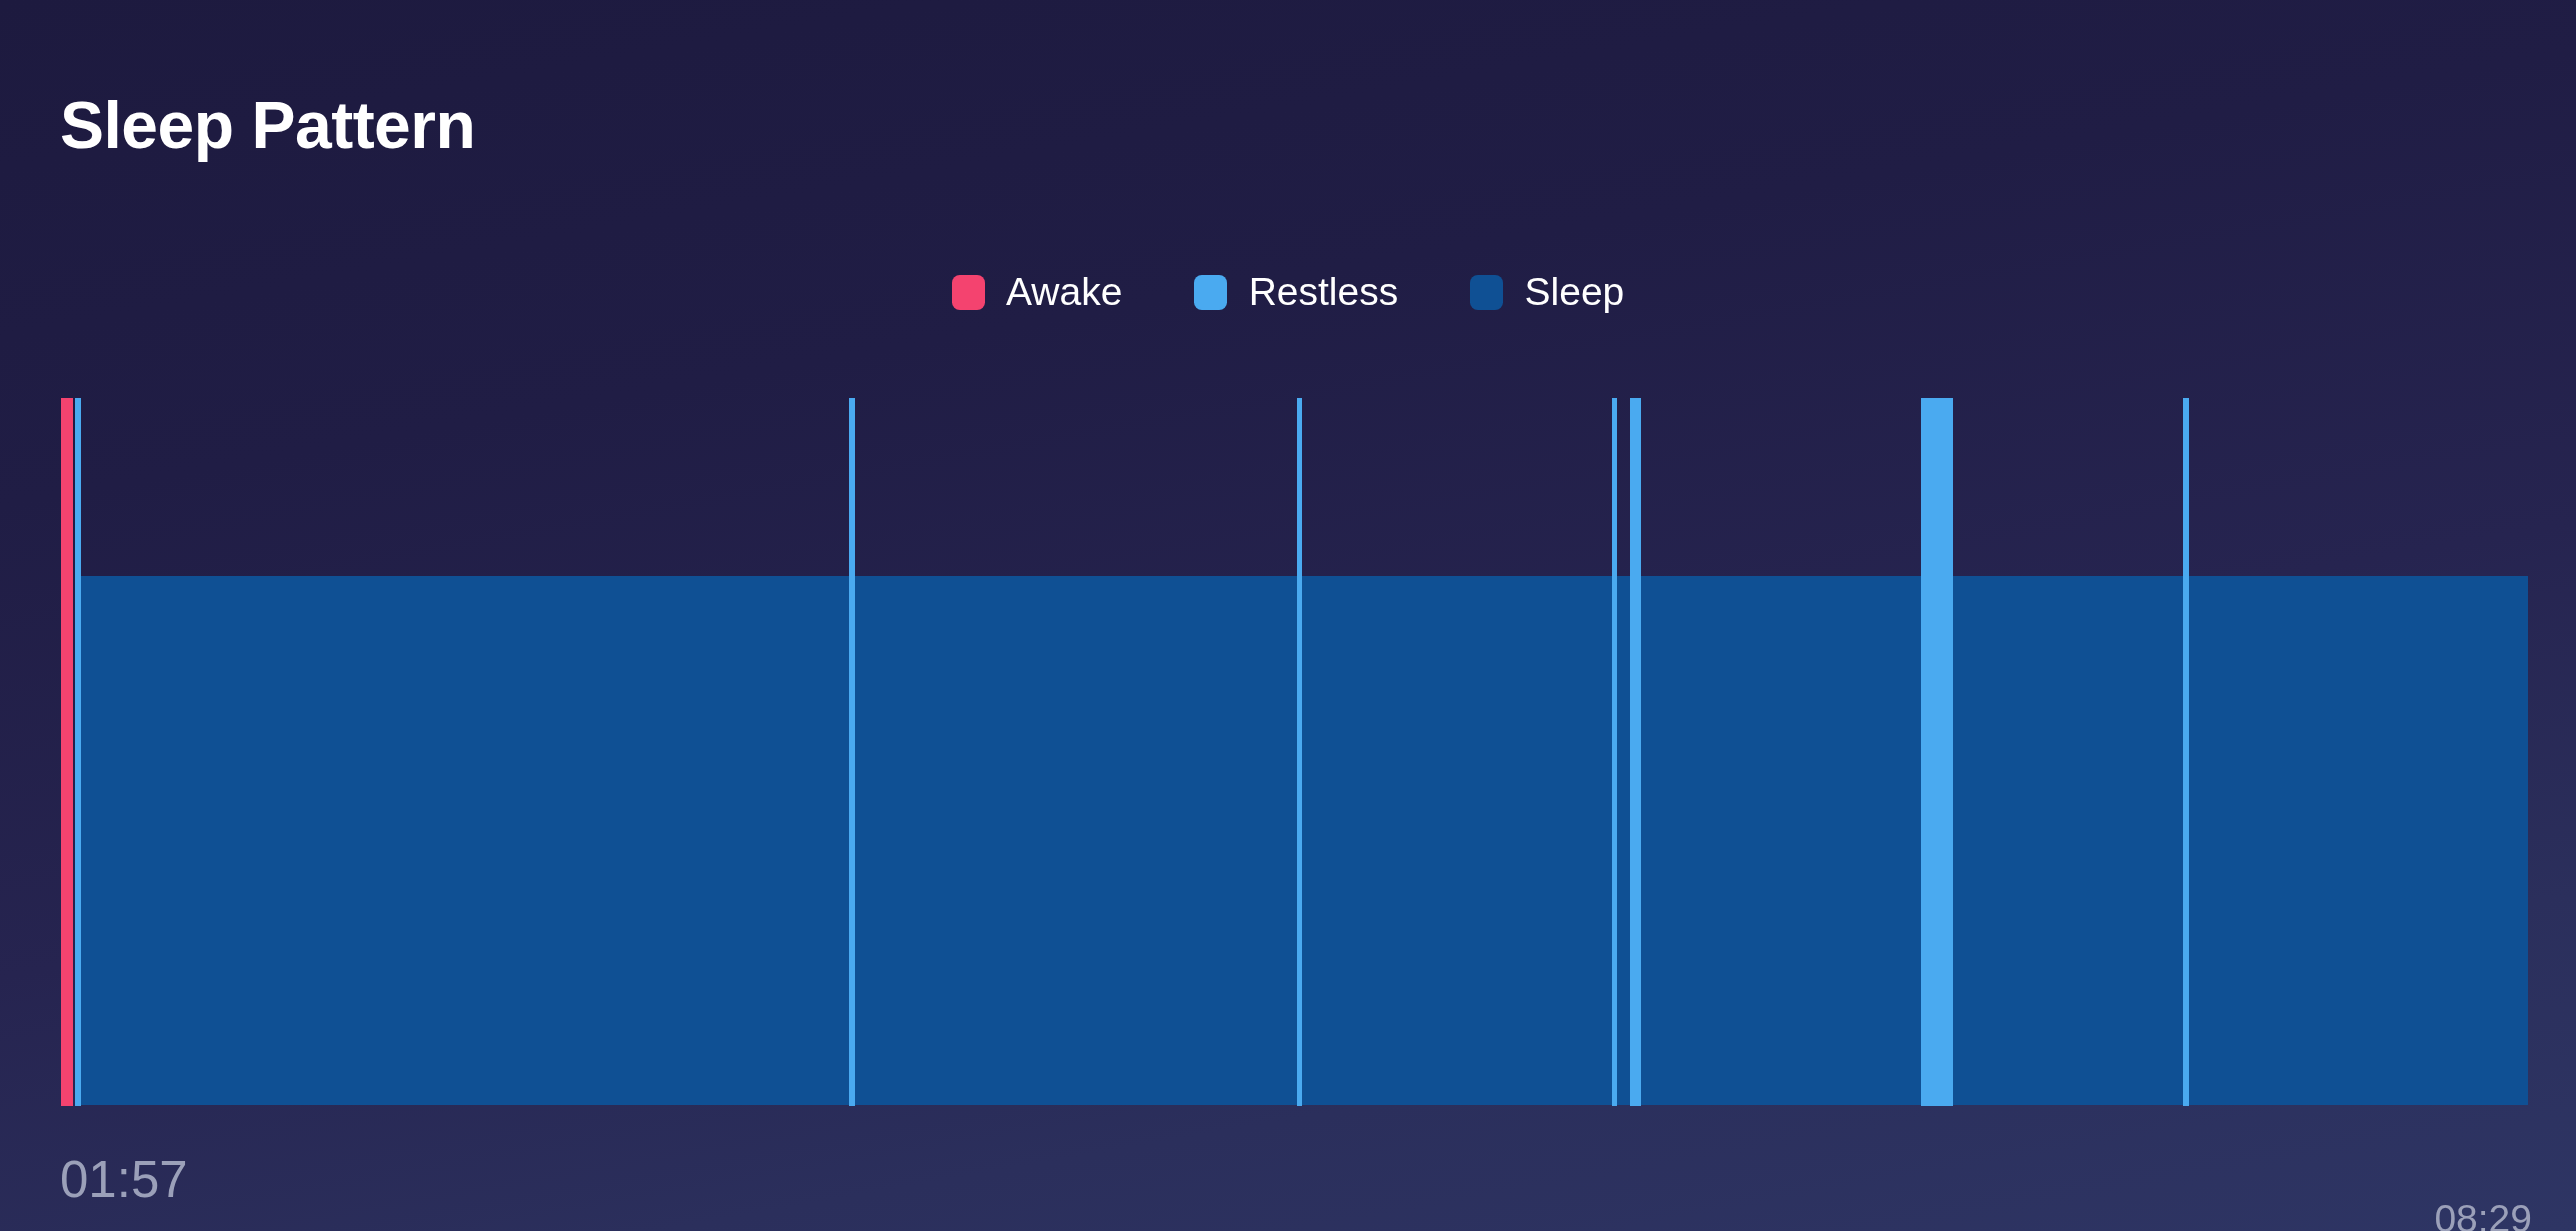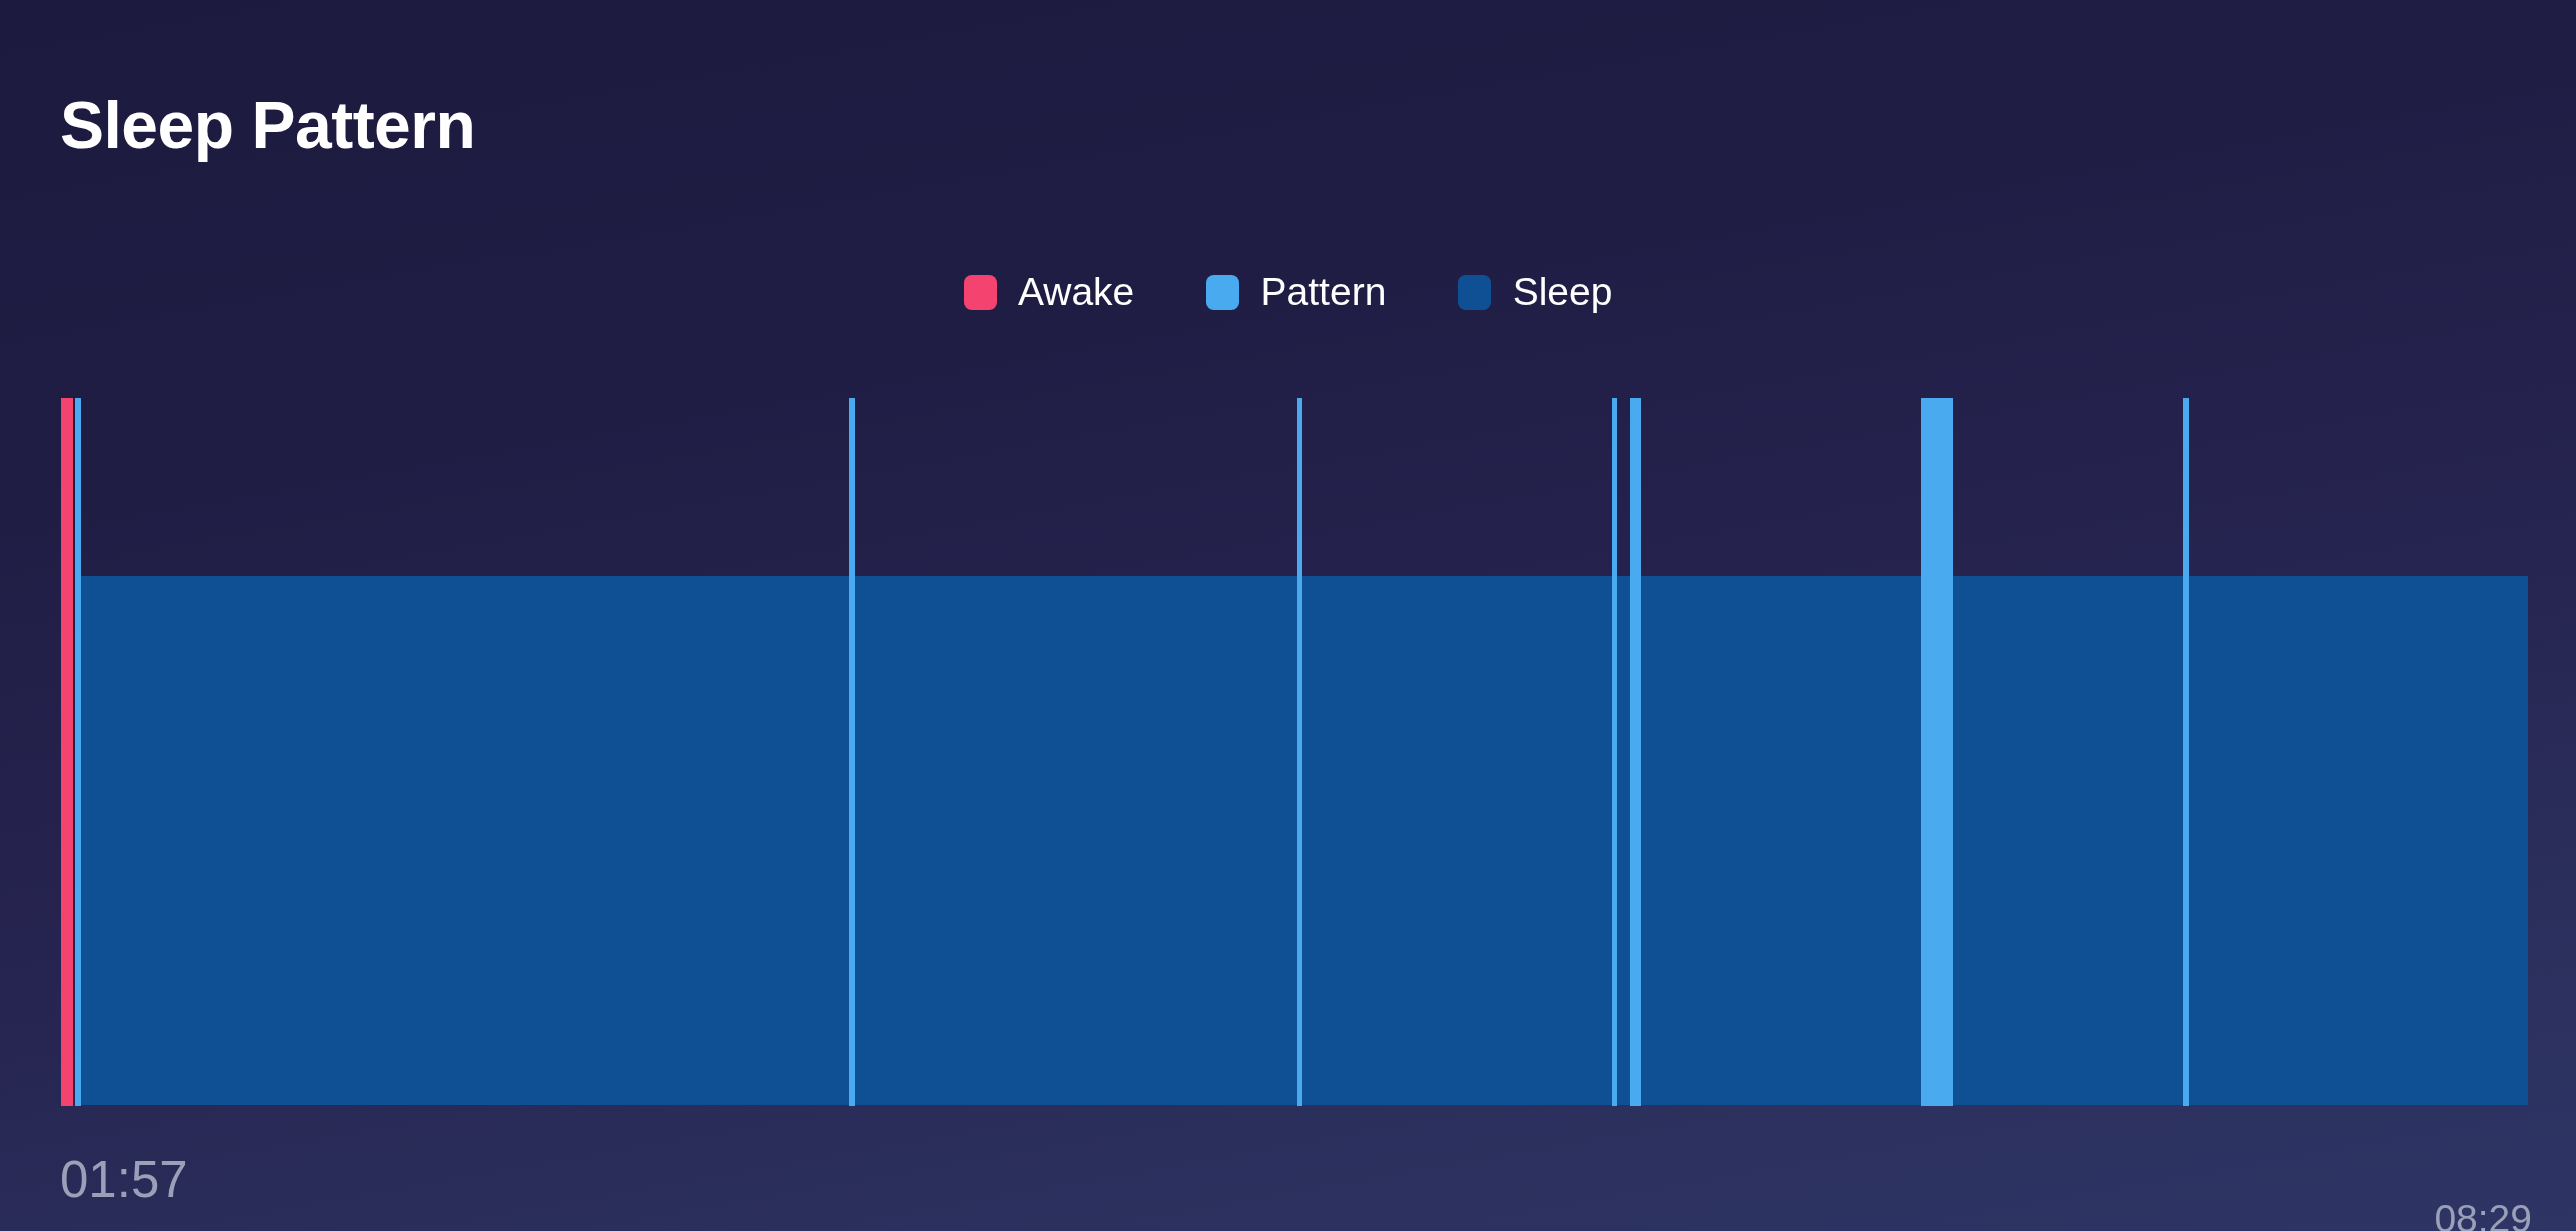--- a/index.html
+++ b/index.html
@@ -133,21 +133,21 @@
   <div id="panel-title">Sleep Pattern</div>
 
 
   <div id="legend">
       <div class="legend-item">
         <div class="legend-swatch" style="background: rgb(244, 67, 111);"></div>
         <div class="legend-label">Awake</div>
       </div>
       <div class="legend-item">
         <div class="legend-swatch" style="background: rgb(74, 170, 240);"></div>
-        <div class="legend-label">Pattern</div>
+        <div class="legend-label">Restless</div>
       </div>
       <div class="legend-item">
         <div class="legend-swatch" style="background: rgb(15, 80, 148);"></div>
         <div class="legend-label">Sleep</div>
       </div>
     </div>
 
   <div id="chart">
     <div id="asleep-band" style="background: rgb(15, 80, 148); left: 0.87%; width: 99.13%; top: 178px; height: 529px;"></div>
   <div class="bar" style="left: 0.04%; width: 0.47%; height: 708px; top: 0px; background: rgb(244, 67, 111);"></div>

